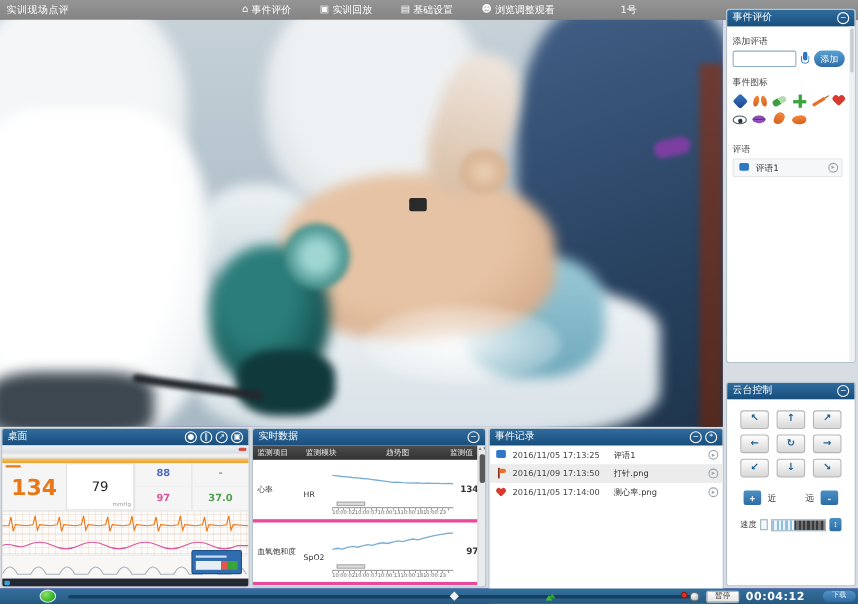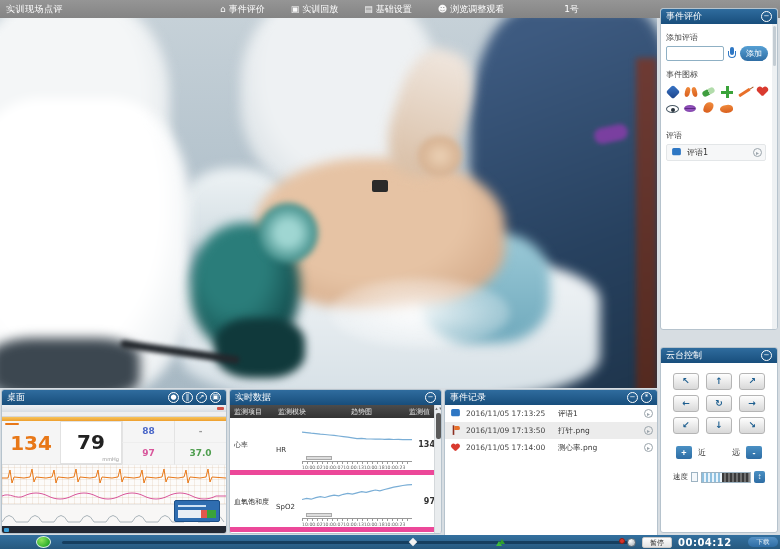--- a/index.html
+++ b/index.html
@@ -149,21 +149,21 @@
   .mon-title{height:7px;background:linear-gradient(#eef1f4,#d9dee3);position:relative}
   .mon-title::after{content:"";position:absolute;right:2px;top:2px;width:7px;height:3px;background:#d25147;border-radius:1px}
   .mon-menu{height:5px;background:#efefef;border-bottom:1px solid #d6d6d6}
   .mon-orange{height:4px;background:linear-gradient(#f7c45a,#ee9f2e)}
   .mon-vitals{height:44px;background:#f5f5f5;display:flex;border-bottom:1px solid #dedede}
   .mv{position:relative}
   .mv-tag{position:absolute;left:3px;top:2px;width:14px;height:2px;border-radius:1px}
   .mv1{width:58px;text-align:center}
   .mv1 .num{font-size:20px;font-weight:bold;color:#e87818;line-height:44px}
   .mv2{width:62px;background:#fff;border:1px solid #e2e2e2;text-align:center}
-  .mv2 .num{font-size:20px;font-weight:bold;color:#222;line-height:40px}
+  .mv2 .num{font-size:12px;font-weight:normal;color:#222;line-height:40px}
   .mv2 .unit{position:absolute;right:2px;bottom:1px;font-size:5px;color:#999}
   .mvcol{flex:1;display:flex;flex-direction:column}
   .mvcell{flex:1;border-left:1px solid #e3e3e3;border-bottom:1px solid #eee;position:relative;
           font-size:9px;font-weight:bold;text-align:center;line-height:21px}
   .mon-waves{height:40px;background:#fcfbfa;position:relative;border-bottom:1px solid #e8e8e8;
     background-image:repeating-linear-gradient(0deg,rgba(205,165,125,.18) 0 1px,transparent 1px 6px),
                      repeating-linear-gradient(90deg,rgba(205,165,125,.18) 0 1px,transparent 1px 6px)}
   .mon-humps{height:21px;background:#f8f7f6;position:relative}
   .mon-task{height:8px;background:#232832;position:relative}
   .mon-task::before{content:"";position:absolute;left:2px;top:2px;width:5px;height:4px;background:#3aa0d8;border-radius:1px}
@@ -173,21 +173,21 @@
   .mon-popup::after{content:"";position:absolute;left:3px;top:9px;width:38px;height:8px;
              background:linear-gradient(90deg,#e8eef5 60%,#e2574c 60% 75%,#3aa33a 75%)}
 
   
   .rt-sub{height:13px;background:linear-gradient(#4c4c4c,#333);color:#e8e8e8;font-size:7px;
           display:flex;align-items:center}
   .rt-sub .c1{width:48px;padding-left:4px}
   .rt-sub .c2{width:36px}
   .rt-sub .c3{flex:1;text-align:center}
   .rt-sub .c4{width:32px;text-align:left;padding-right:8px}
-  .rt-row{display:flex;height:57px;border-bottom:5px solid #ec4899;position:relative}
+  .rt-row{display:flex;height:57px;border-bottom:3px solid #ec4899;position:relative}
   .rt-name{width:46px;font-size:7px;color:#333;padding:22px 0 0 4px}
   .rt-mod{width:26px;font-size:7px;color:#333;padding-top:28px}
   .rt-chart{width:110px;padding-top:3px}
   .rt-mini{width:26px;height:4px;background:#ddd;border:1px solid #aaa;margin:1px 0 0 4px}
   .rt-tickbar{height:3px;border-top:1px solid #999;margin-top:1px;
      background:repeating-linear-gradient(90deg,#999 0 1px,transparent 1px 5px)}
   .rt-ticks{display:flex;justify-content:space-between;font-size:5px;color:#666;
             transform:scale(.92);transform-origin:left top;white-space:nowrap}
   .rt-val{flex:1;text-align:right;font-size:8px;font-weight:bold;color:#333;padding:22px 6px 0 0}
   .rt-scroll{position:absolute;right:0;top:15px;bottom:0;width:7px;background:#e9ecee;

